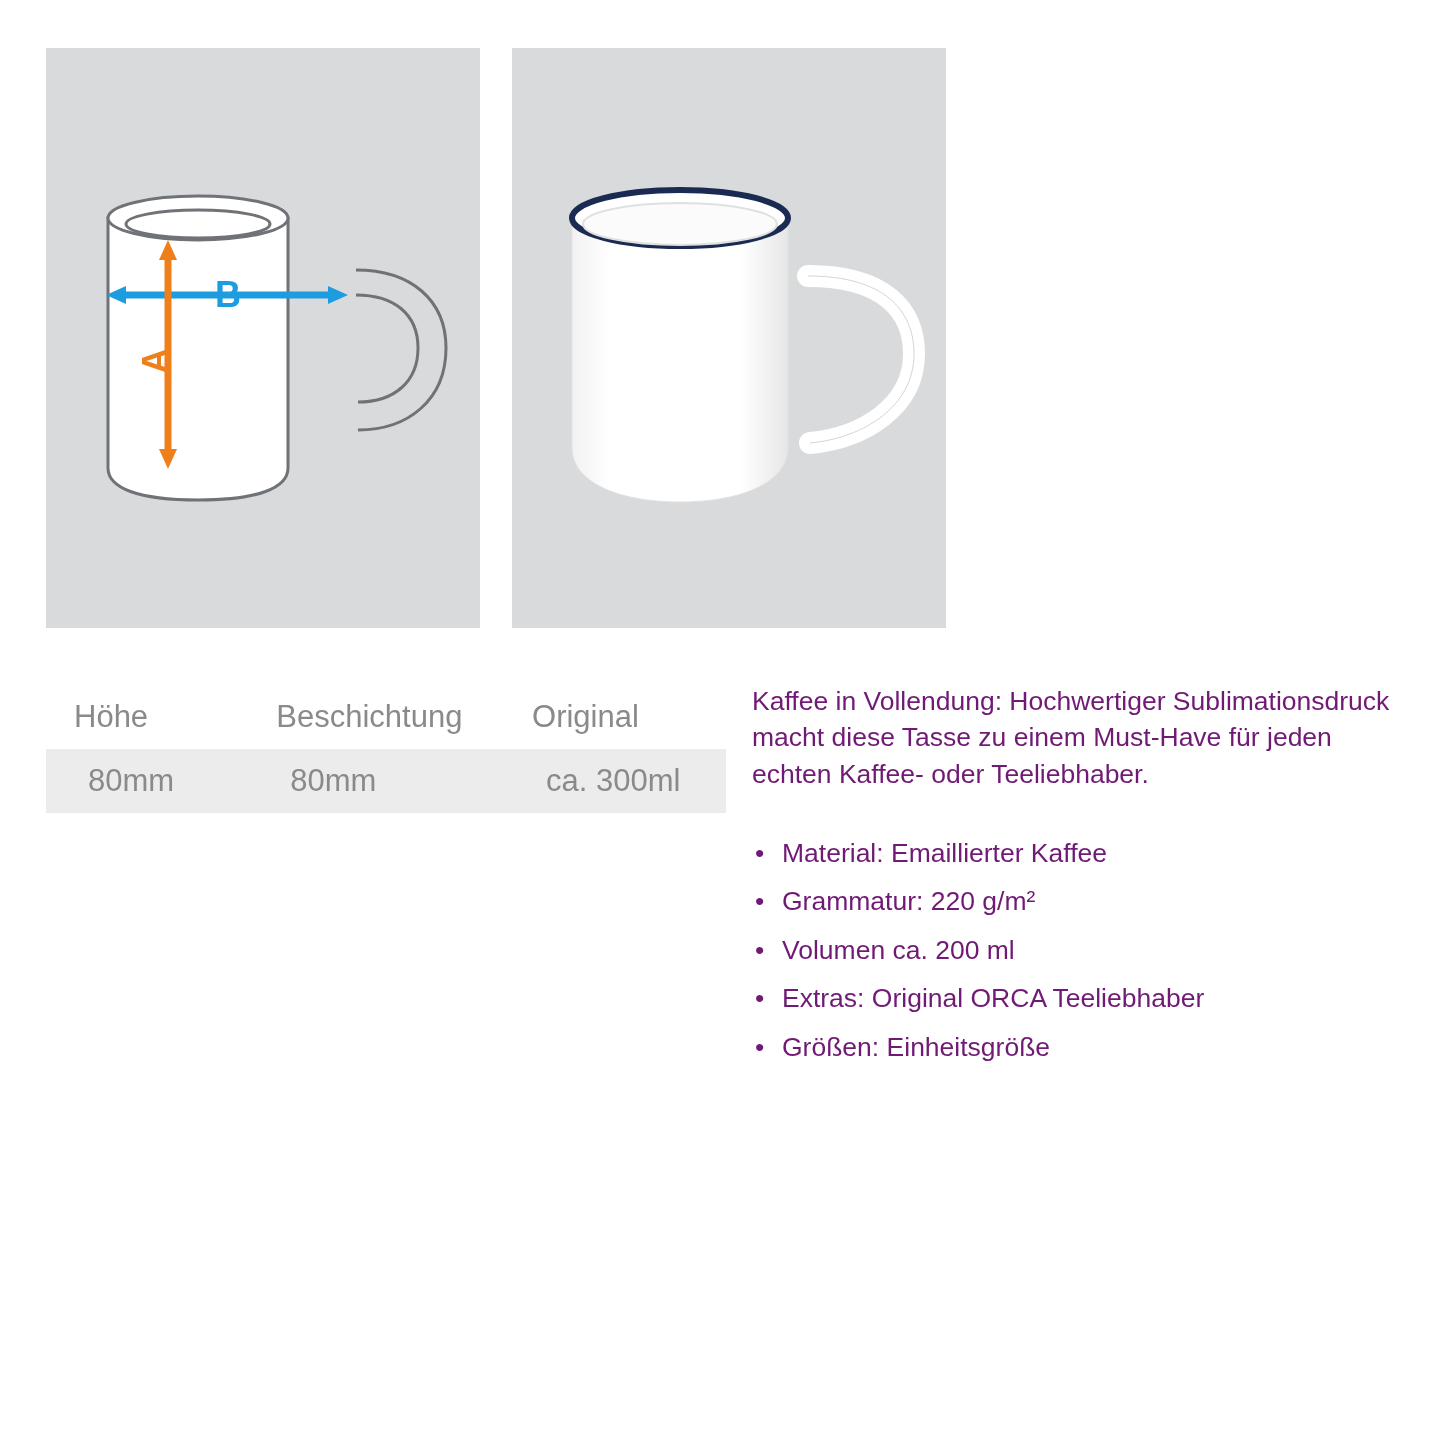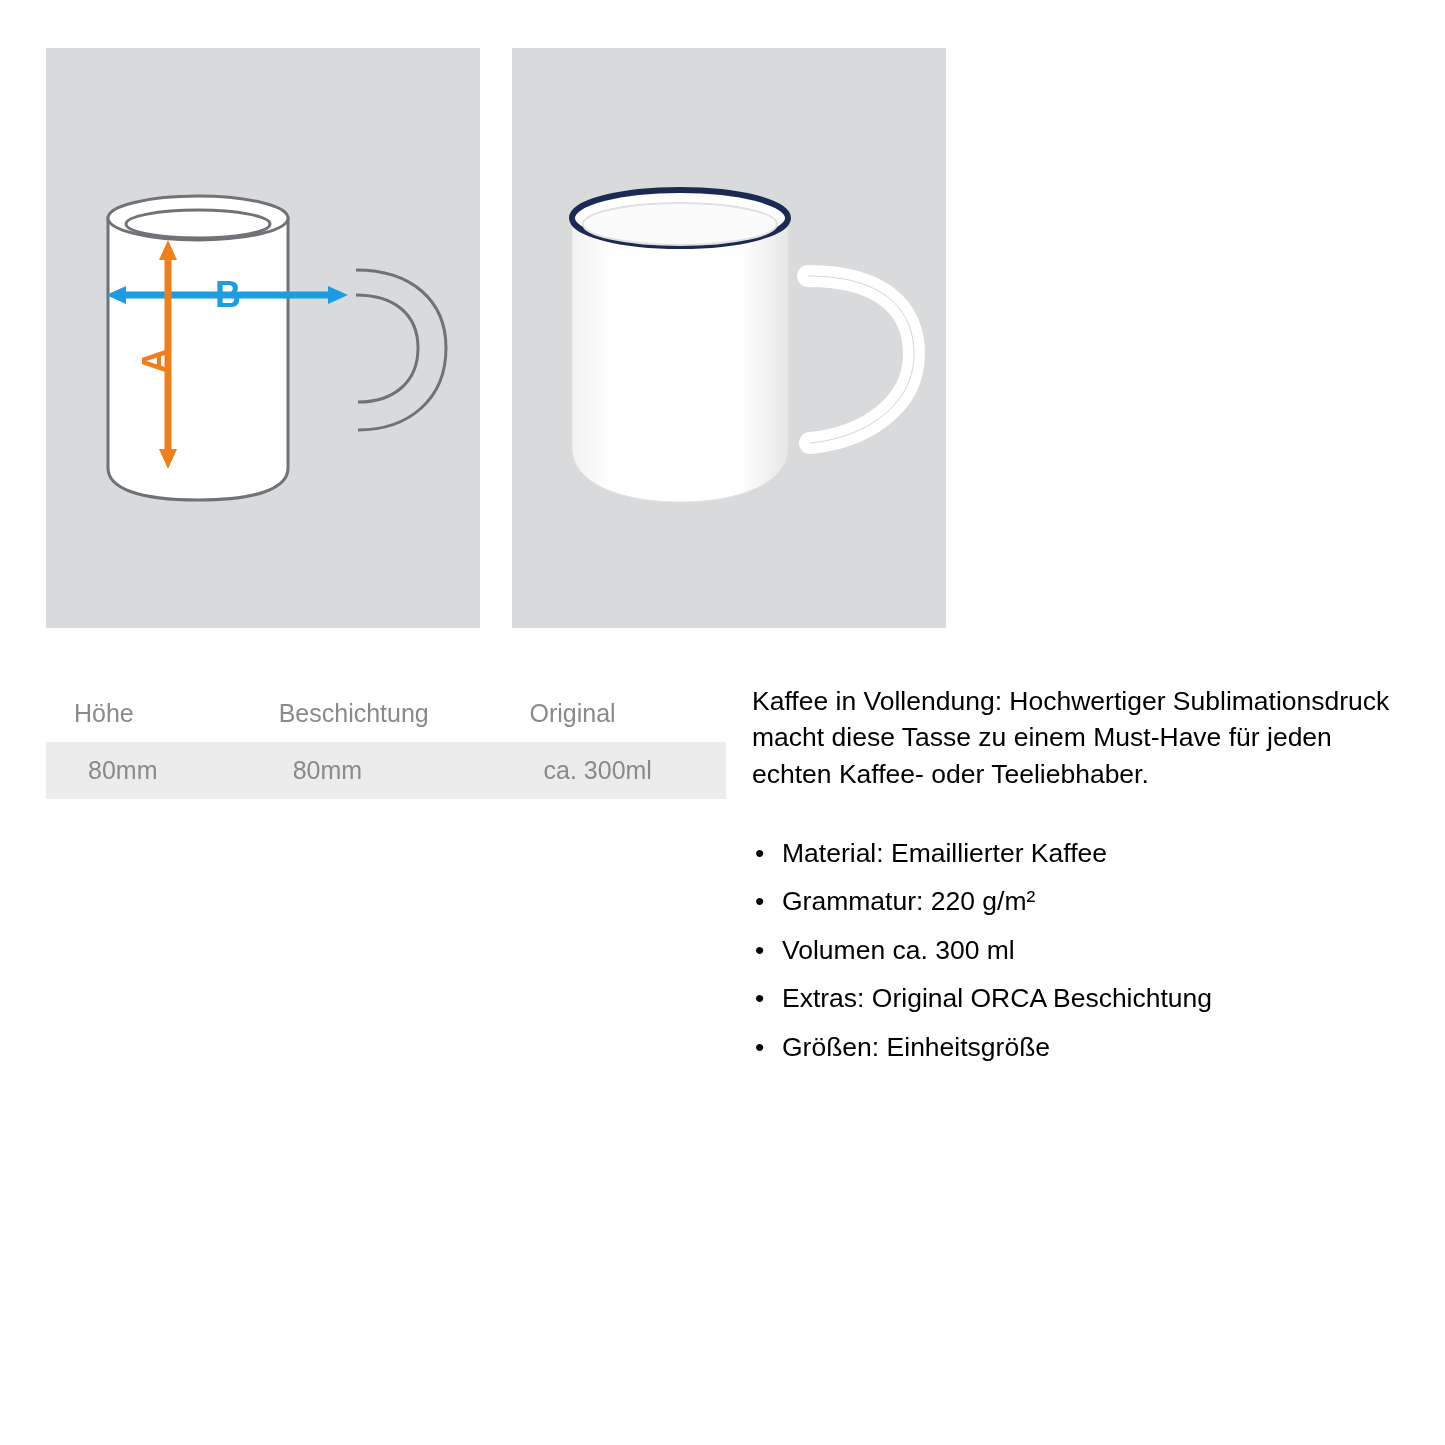--- a/index.html
+++ b/index.html
@@ -40,21 +40,21 @@
     height: 100%;
   }
 
   
   .specs {
     position: absolute;
     left: 46px;
     top: 685px;
     width: 680px;
     border-collapse: collapse;
-    font-size: 25px;
+    font-size: 31px;
     color: #8a8a8a;
   }
   .specs th {
     text-align: left;
     font-weight: normal;
     padding: 14px 0 14px 28px;
     background: #ffffff;
   }
   .specs td {
     text-align: left;
@@ -67,21 +67,21 @@
   .specs .col-f { width: 230px; }
 
   
   .desc {
     position: absolute;
     left: 752px;
     top: 683px;
     width: 640px;
     font-size: 26.5px;
     line-height: 1.37;
-    color: #000000;
+    color: #701a75;
   }
   .desc p {
     margin: 0;
   }
   .bullets {
     margin: 44px 0 0 0;
     padding: 0;
     list-style: none;
   }
   .bullets li {
@@ -179,24 +179,24 @@
     <li>
       <span class="dot">•</span>
       <span>Material:  Emaillierter Kaffee</span>
     </li>
     <li>
       <span class="dot">•</span>
       <span>Grammatur: 220 g/m²</span>
     </li>
     <li>
       <span class="dot">•</span>
-      <span>Volumen ca. 300 ml</span>
-    </li>
-    <li>
-      <span class="dot">•</span>
-      <span>Extras: Original ORCA Beschichtung</span>
+      <span>Volumen ca. 200 ml</span>
+    </li>
+    <li>
+      <span class="dot">•</span>
+      <span>Extras: Original ORCA Teeliebhaber</span>
     </li>
     <li>
       <span class="dot">•</span>
       <span>Größen:  Einheitsgröße</span>
     </li>
   </ul>
 </div>
 
 </body></html>

